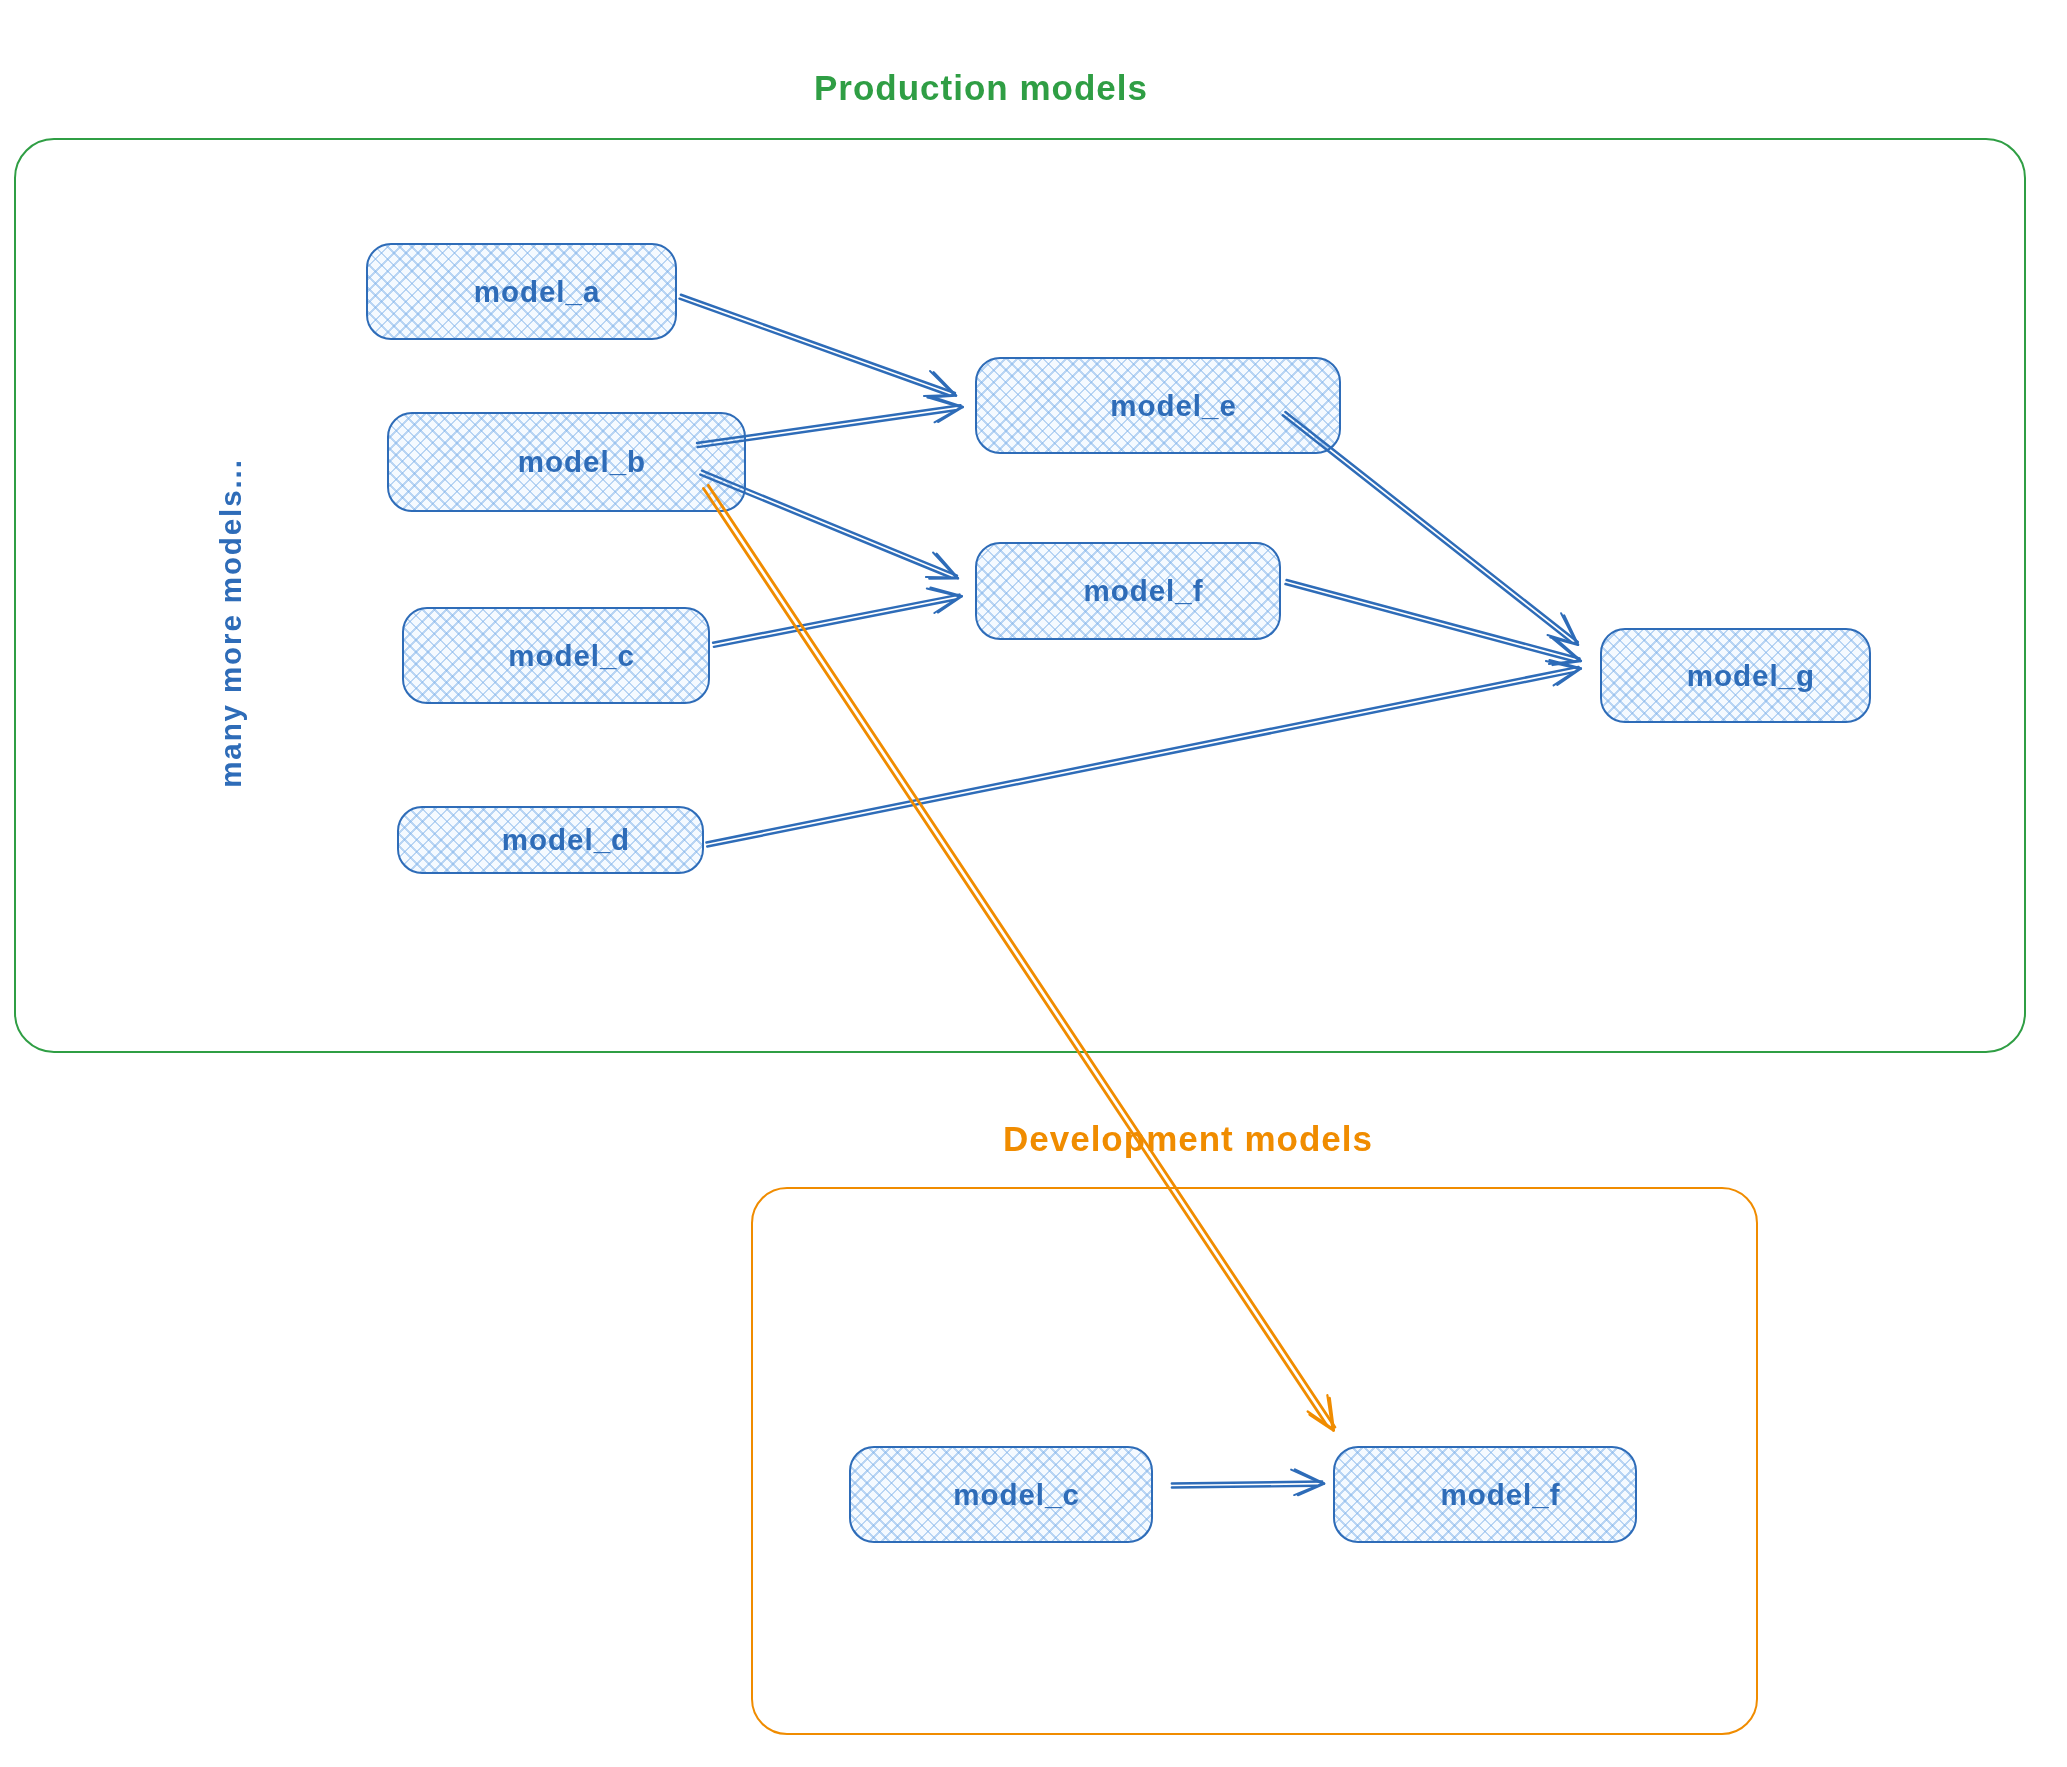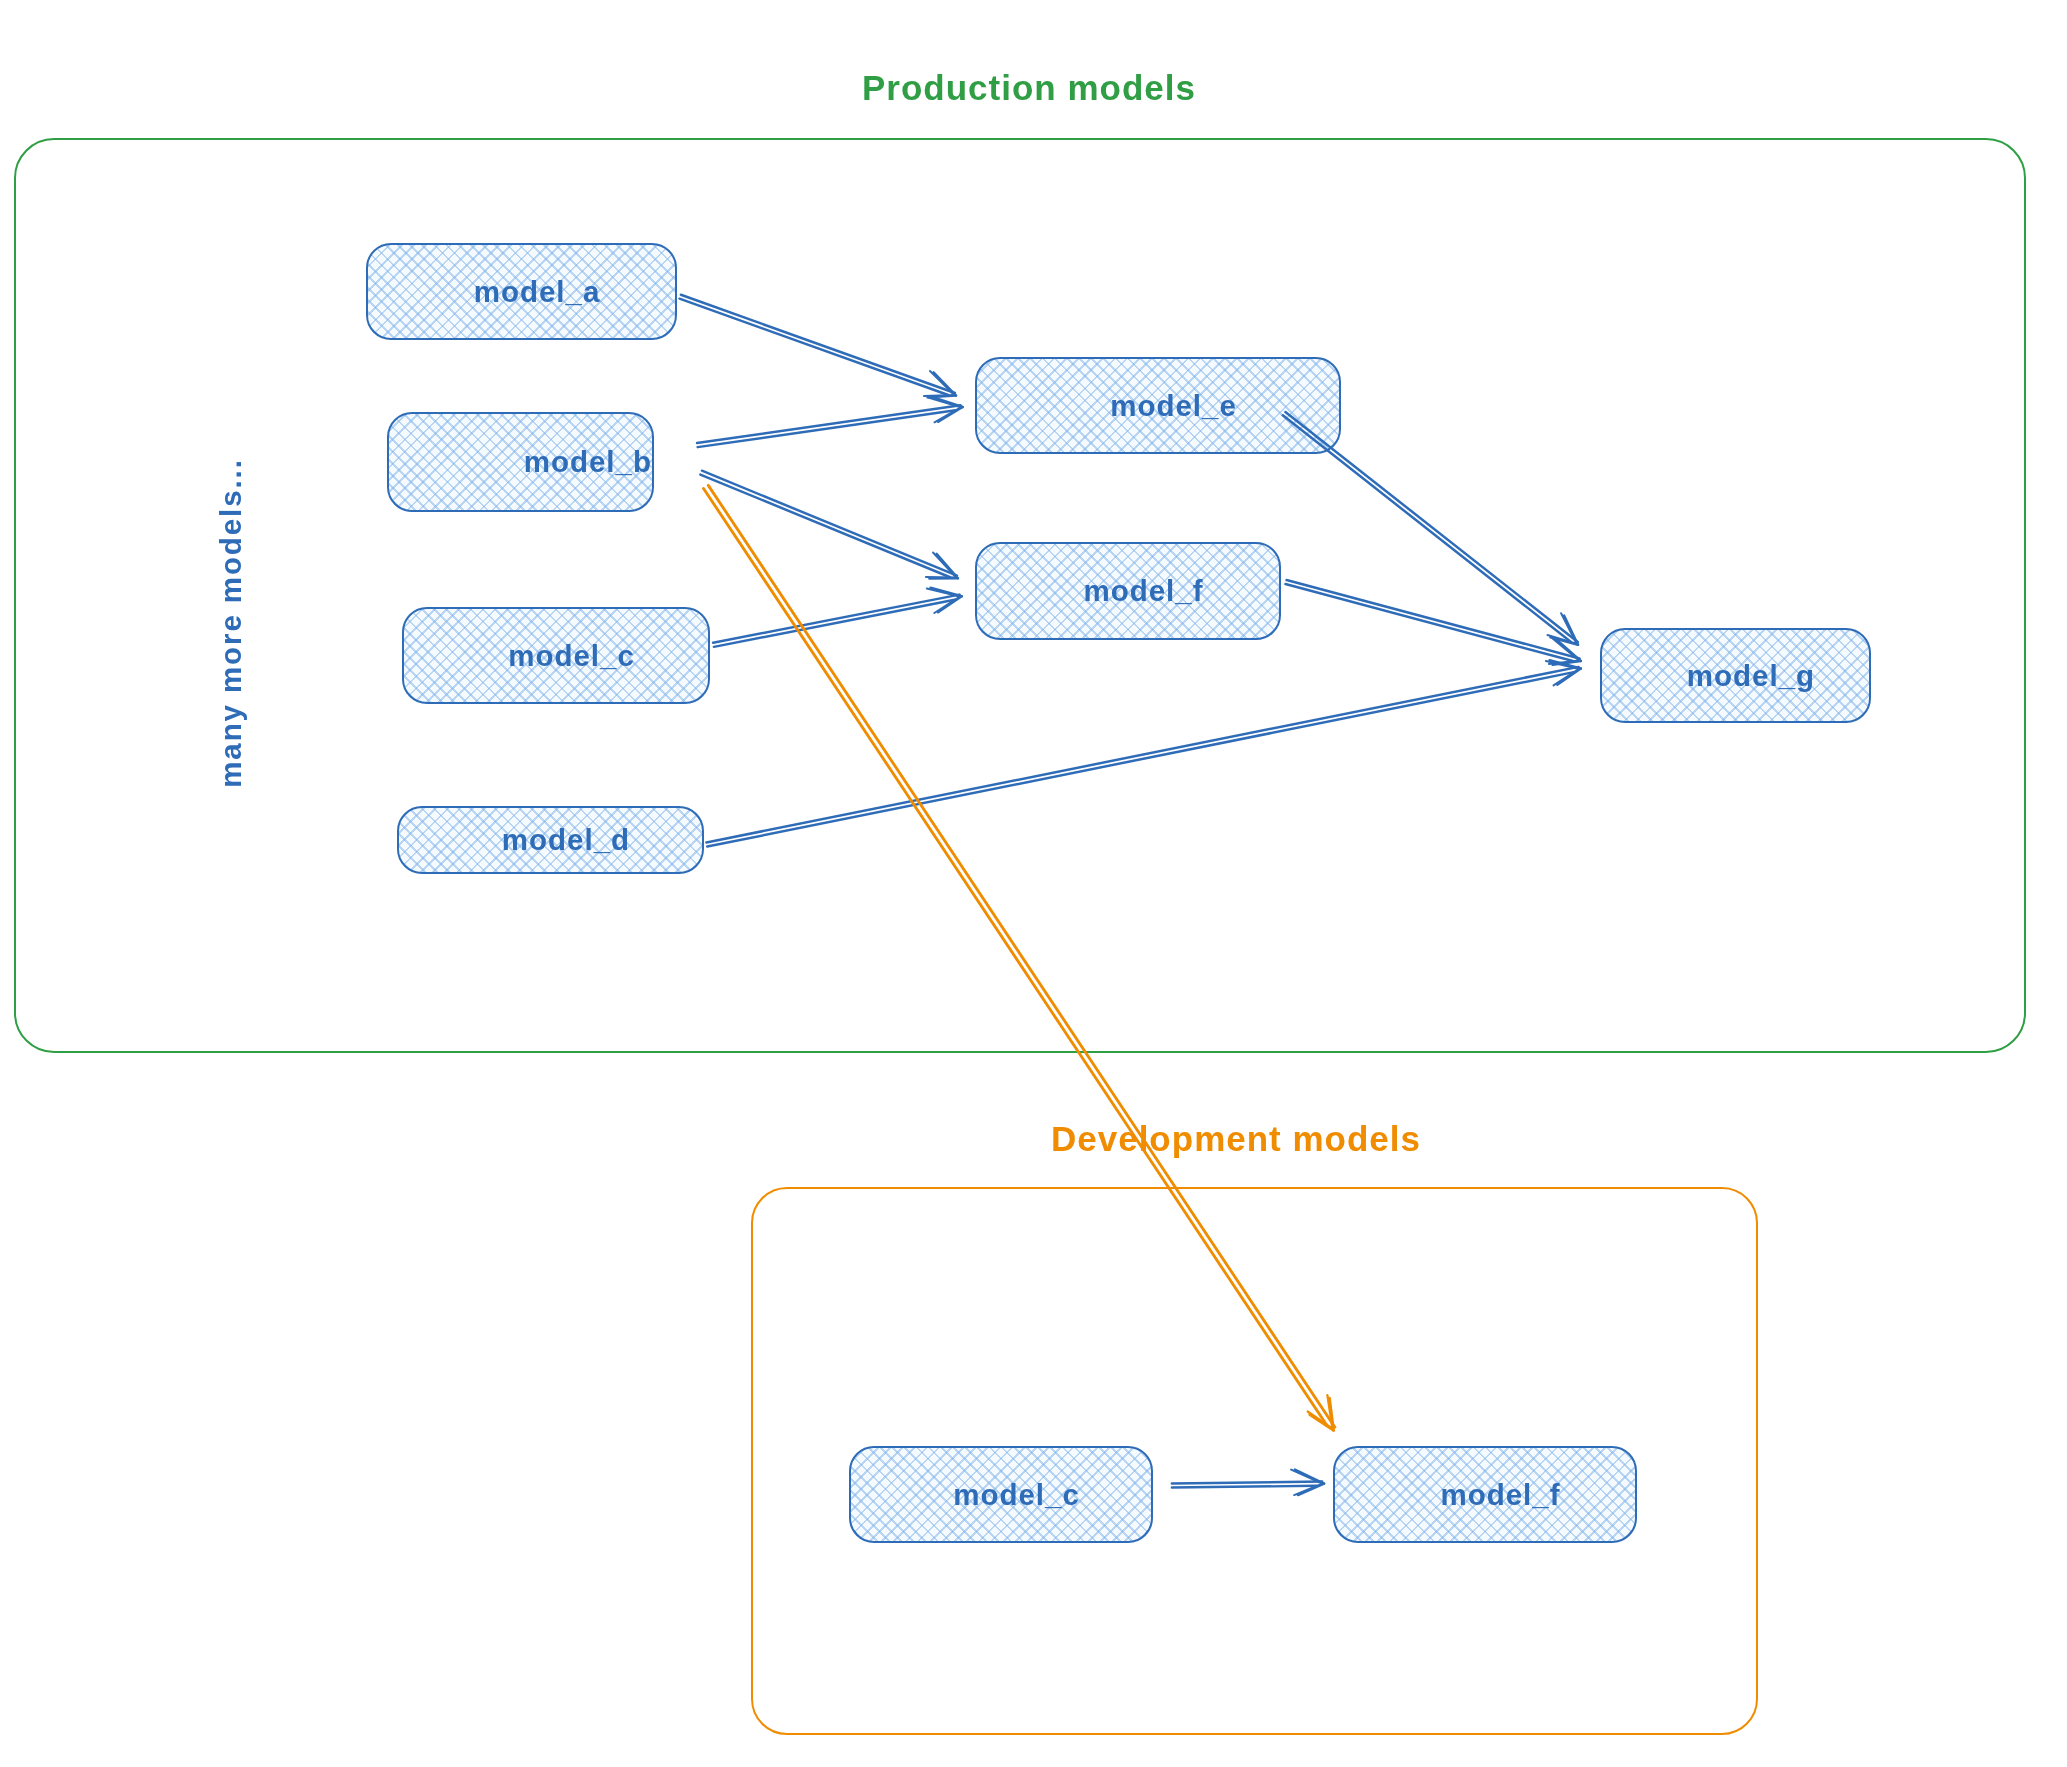--- a/index.html
+++ b/index.html
@@ -16,21 +16,20 @@
     border-width:2.4px;
     background:transparent;
   }
   .container-label{
     position:absolute;
     transform:translate(-50%,-50%);
     font-size:35px;
     font-weight:600;
     letter-spacing:1px;
     white-space:nowrap;
-    margin-left:48px;
   }
   .node{
     position:absolute;
     border:2.9px solid;
     border-radius:25px;
     display:flex;
     align-items:center;
     justify-content:center;
     font-size:29.5px;
     font-weight:600;
@@ -66,21 +65,21 @@
 
   <div class="container-label" id="label-development" style="left: 1188px; top: 1139px; color: rgb(240, 140, 0);">Development models</div>
   <div class="container-box" id="box-development" style="left: 751px; top: 1187px; width: 1003px; height: 544px; border-color: rgb(240, 140, 0); border-radius: 36px;"></div>
 
   <div class="side-note" id="side-note" style="left: 231px; top: 623px; color: rgb(46, 108, 184);">many more models...</div>
 
   <div id="nodes">
       <div class="node" style="left: 366px; top: 243px; width: 311px; height: 97px; border-color: rgb(46, 108, 184); color: rgb(46, 108, 184);">
         <span>model_a</span>
       </div>
-      <div class="node" style="left: 387px; top: 412px; width: 267px; height: 100px; border-color: rgb(46, 108, 184); color: rgb(46, 108, 184); justify-content: flex-end;">
+      <div class="node" style="left: 387px; top: 412px; width: 359px; height: 100px; border-color: rgb(46, 108, 184); color: rgb(46, 108, 184);">
         <span>model_b</span>
       </div>
       <div class="node" style="left: 402px; top: 607px; width: 308px; height: 97px; border-color: rgb(46, 108, 184); color: rgb(46, 108, 184);">
         <span>model_c</span>
       </div>
       <div class="node" style="left: 397px; top: 806px; width: 307px; height: 68px; border-color: rgb(46, 108, 184); color: rgb(46, 108, 184);">
         <span>model_d</span>
       </div>
       <div class="node" style="left: 975px; top: 357px; width: 366px; height: 97px; border-color: rgb(46, 108, 184); color: rgb(46, 108, 184);">
         <span>model_e</span>

